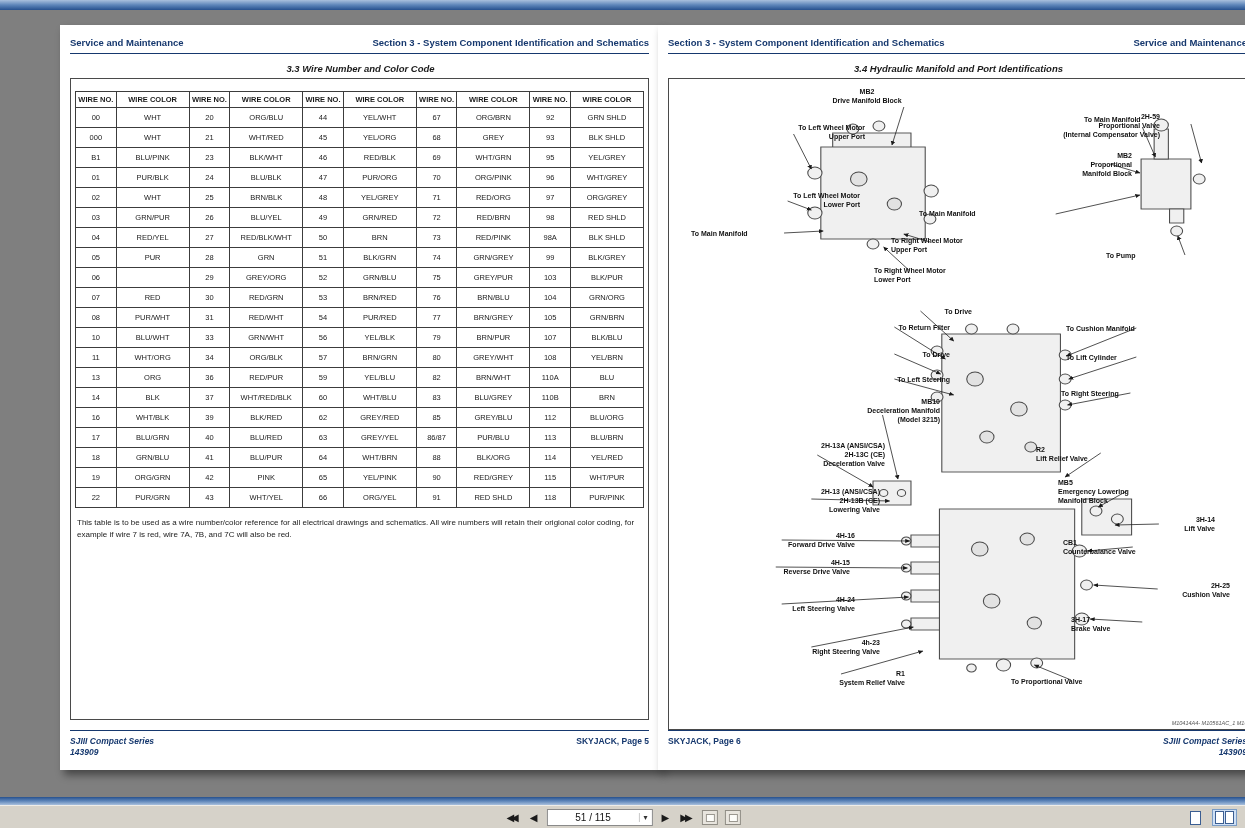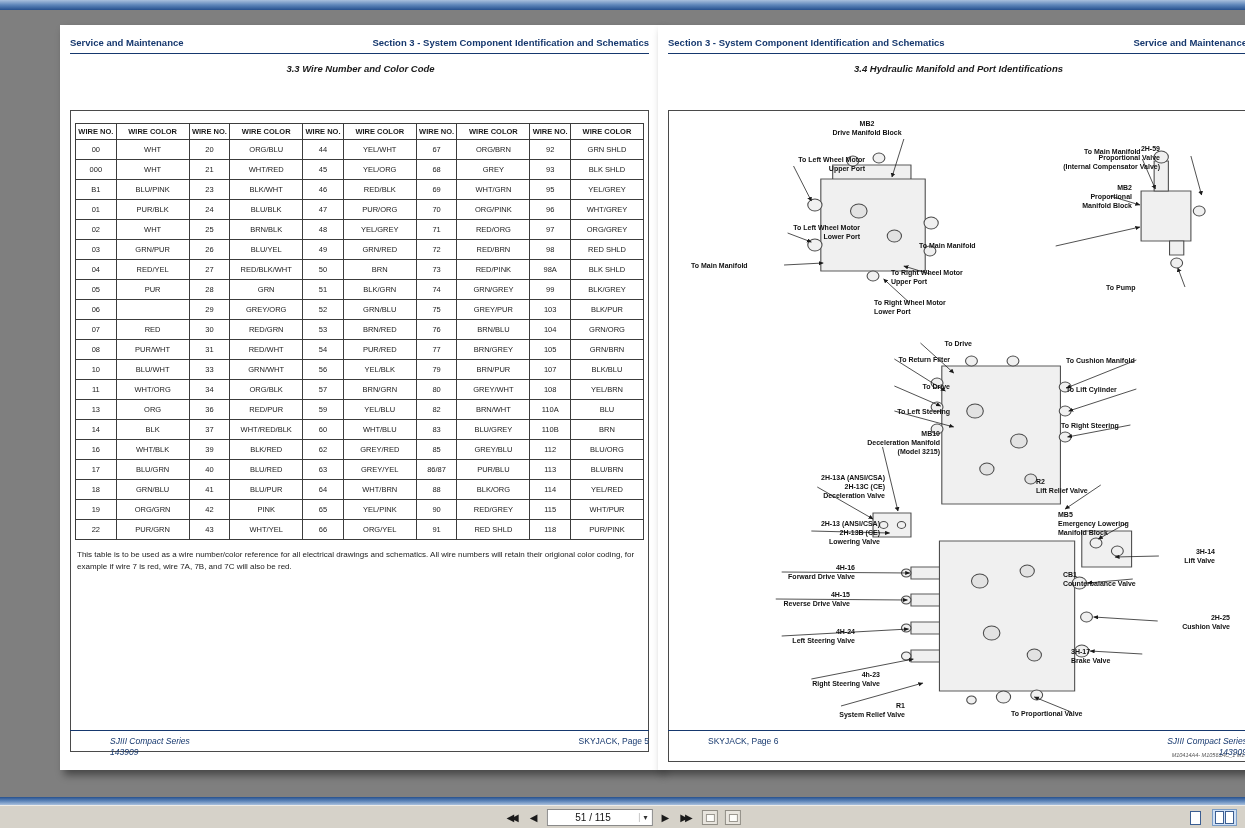--- a/index.html
+++ b/index.html
@@ -15,35 +15,35 @@
         box-shadow:4px 5px 8px rgba(0,0,0,0.45);color:#1a1a1a;}
   .page-left{left:60px;}
   .page-right{left:658px;}
 
   .page-header{position:absolute;top:12px;left:10px;right:12px;display:flex;
         justify-content:space-between;font-size:9.5px;font-weight:bold;color:#16386e;}
   .hdr-rule{position:absolute;top:28px;left:10px;right:12px;border-top:1.6px solid #16386e;}
   .section-title{position:absolute;top:38px;left:0;right:0;text-align:center;
         font-size:9.5px;font-weight:bold;font-style:italic;color:#1a1a1a;}
   .content-box{position:absolute;top:53px;left:10px;right:12px;border:1px solid #4a4a4a;
-        background:#fff;margin-top:32px;}
+        background:#fff;}
   .table-box{height:642px;padding:12px 4px 0 4px;box-sizing:border-box;}
   .diagram-box{height:650px;}
 
   .wire-table{width:100%;border-collapse:collapse;font-size:7.5px;color:#1a1a1a;table-layout:fixed;}
   .wire-table th,.wire-table td{border:1px solid #3c3c3c;text-align:center;
         padding:5px 1px;word-wrap:break-word;}
   .wire-table th{font-weight:bold;padding:3px 1px;}
   .col-no{width:7%;}
   .col-color{width:13%;}
   .note{font-size:8px;line-height:1.45;margin:9px 2px 0 2px;}
 
   .ftr-rule{position:absolute;top:705px;left:10px;right:12px;border-top:1.5px solid #16386e;}
   .page-footer{position:absolute;top:711px;left:10px;right:12px;display:flex;
-        justify-content:space-between;font-size:8.5px;font-weight:normal;color:#16386e;margin-left:40px;}
+        justify-content:space-between;font-size:8.5px;font-weight:bold;color:#16386e;}
   .ftr-series{font-style:italic;line-height:1.3;}
   .ftr-series.right{text-align:right;}
 
   .diagram-box{position:relative;}
   #diagram-svg{position:absolute;left:0;top:0;width:100%;height:100%;}
   #diagram-svg rect,#diagram-svg circle{fill:#f0f0f0;stroke:#4a4a4a;stroke-width:0.9;}
   #diagram-svg .inner{fill:#e2e2e2;}
   #diagram-svg .leader{stroke:#1a1a1a;stroke-width:0.7;}
   .callout{position:absolute;font-size:7px;font-weight:bold;line-height:1.3;
         color:#111;white-space:nowrap;}

